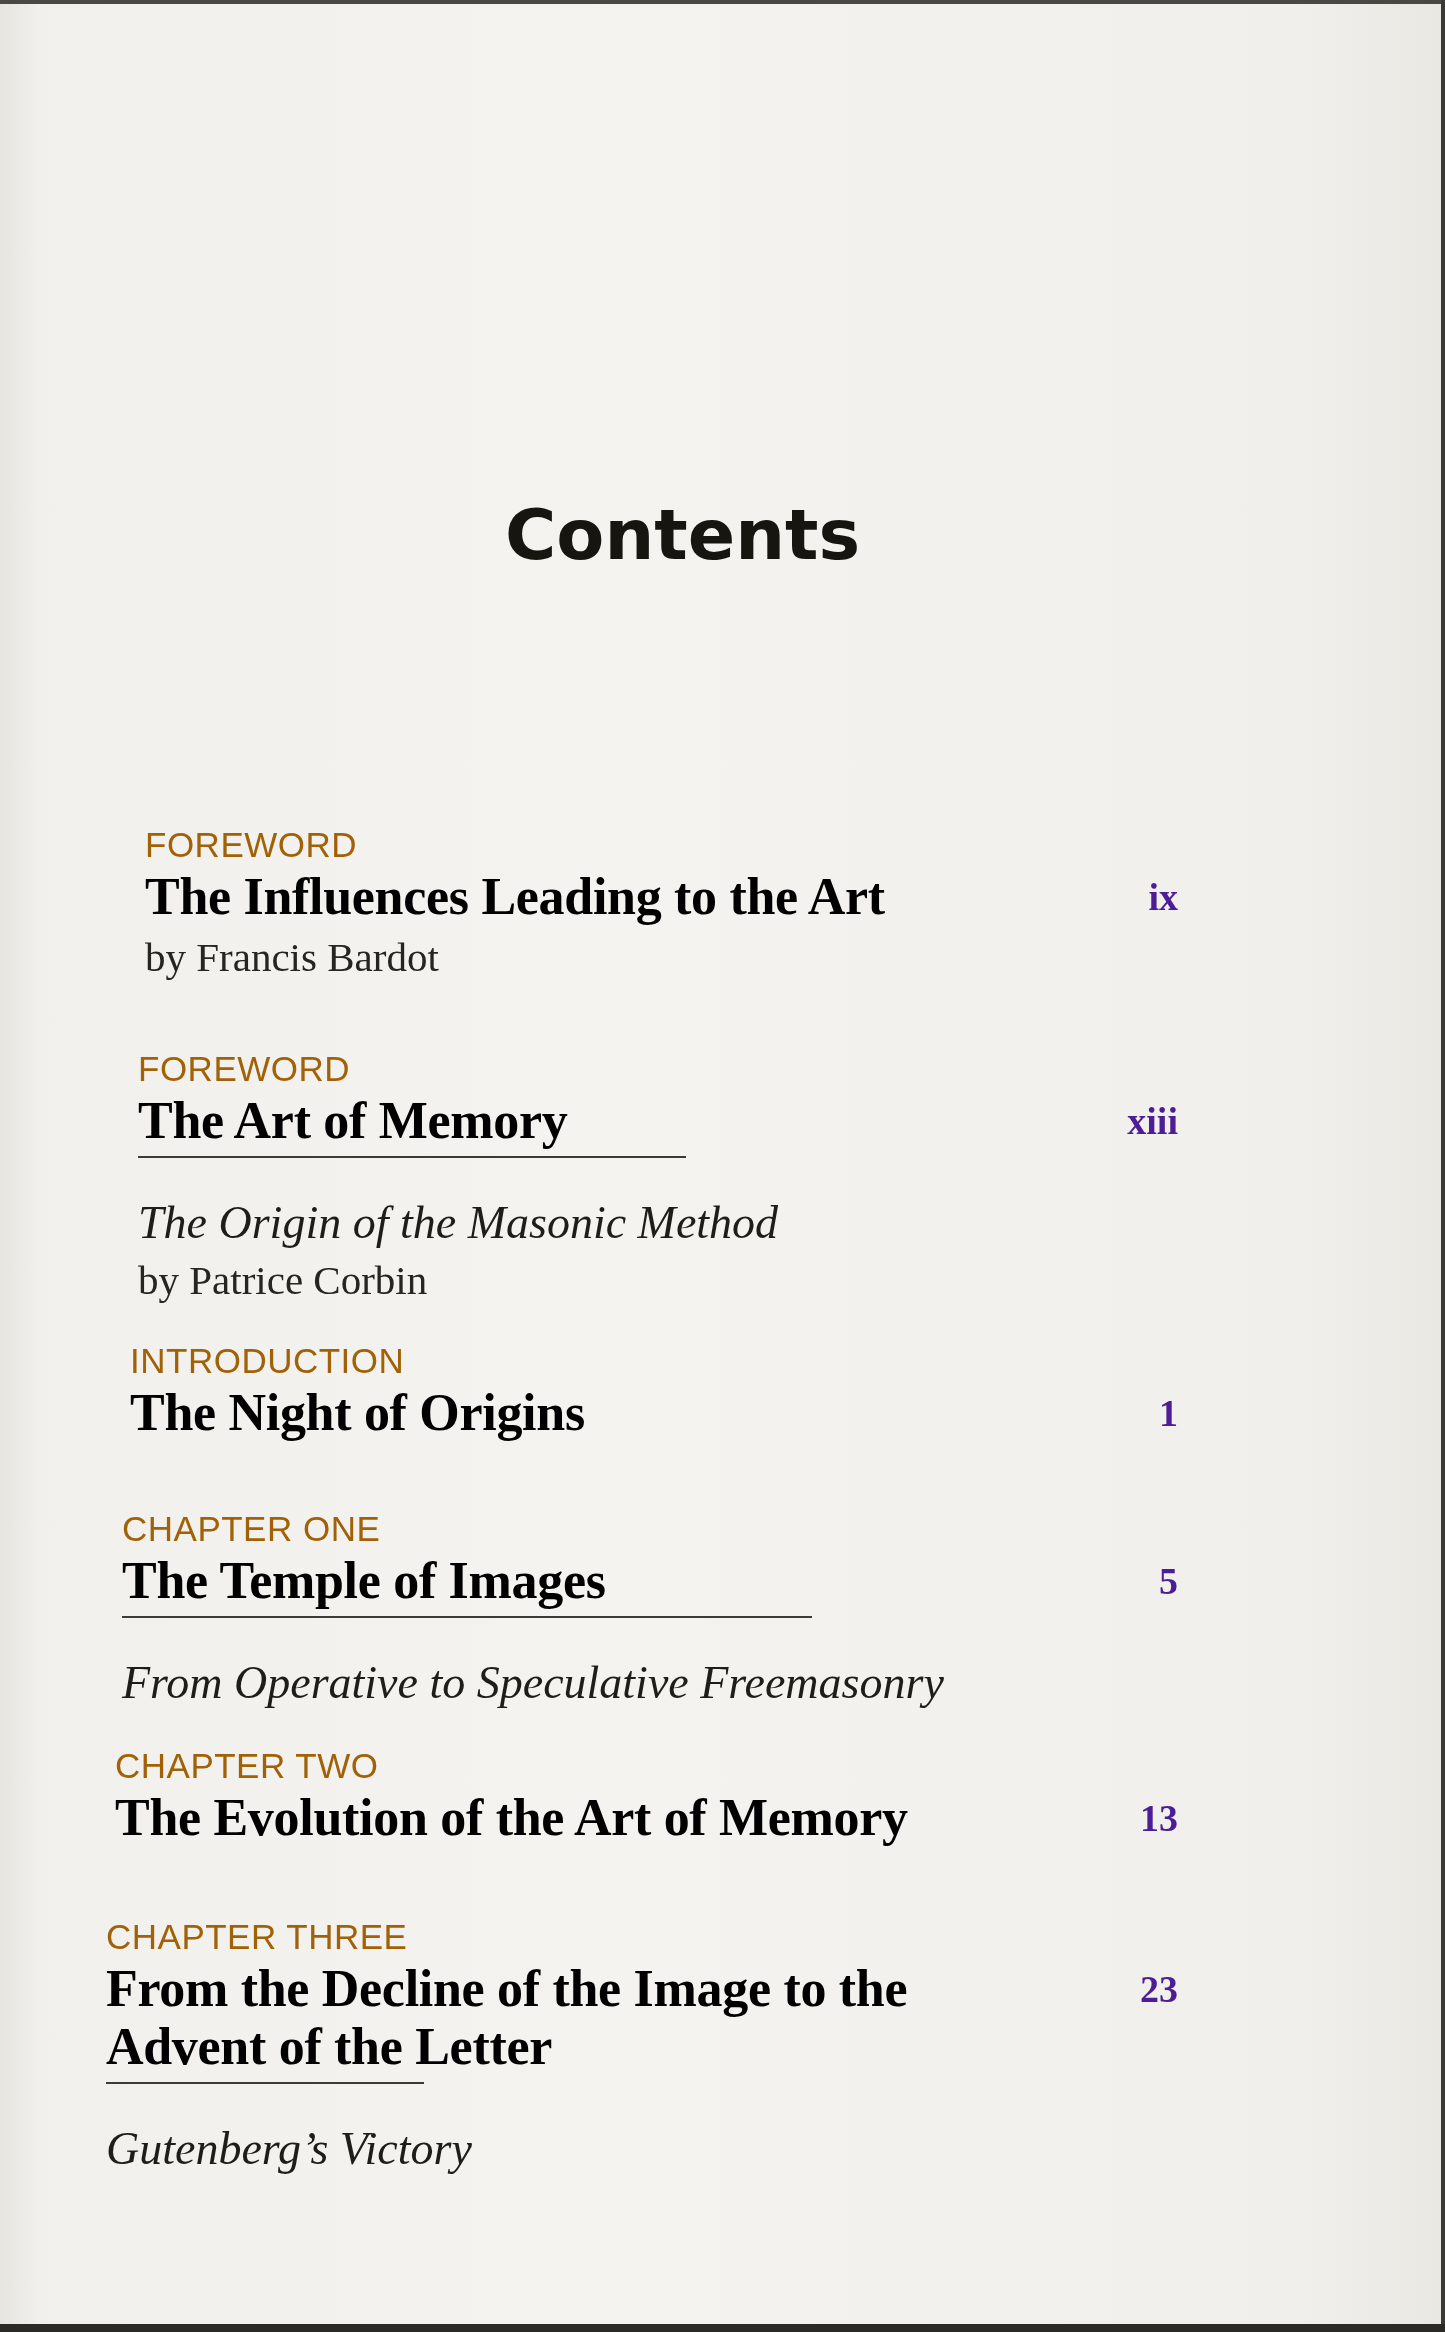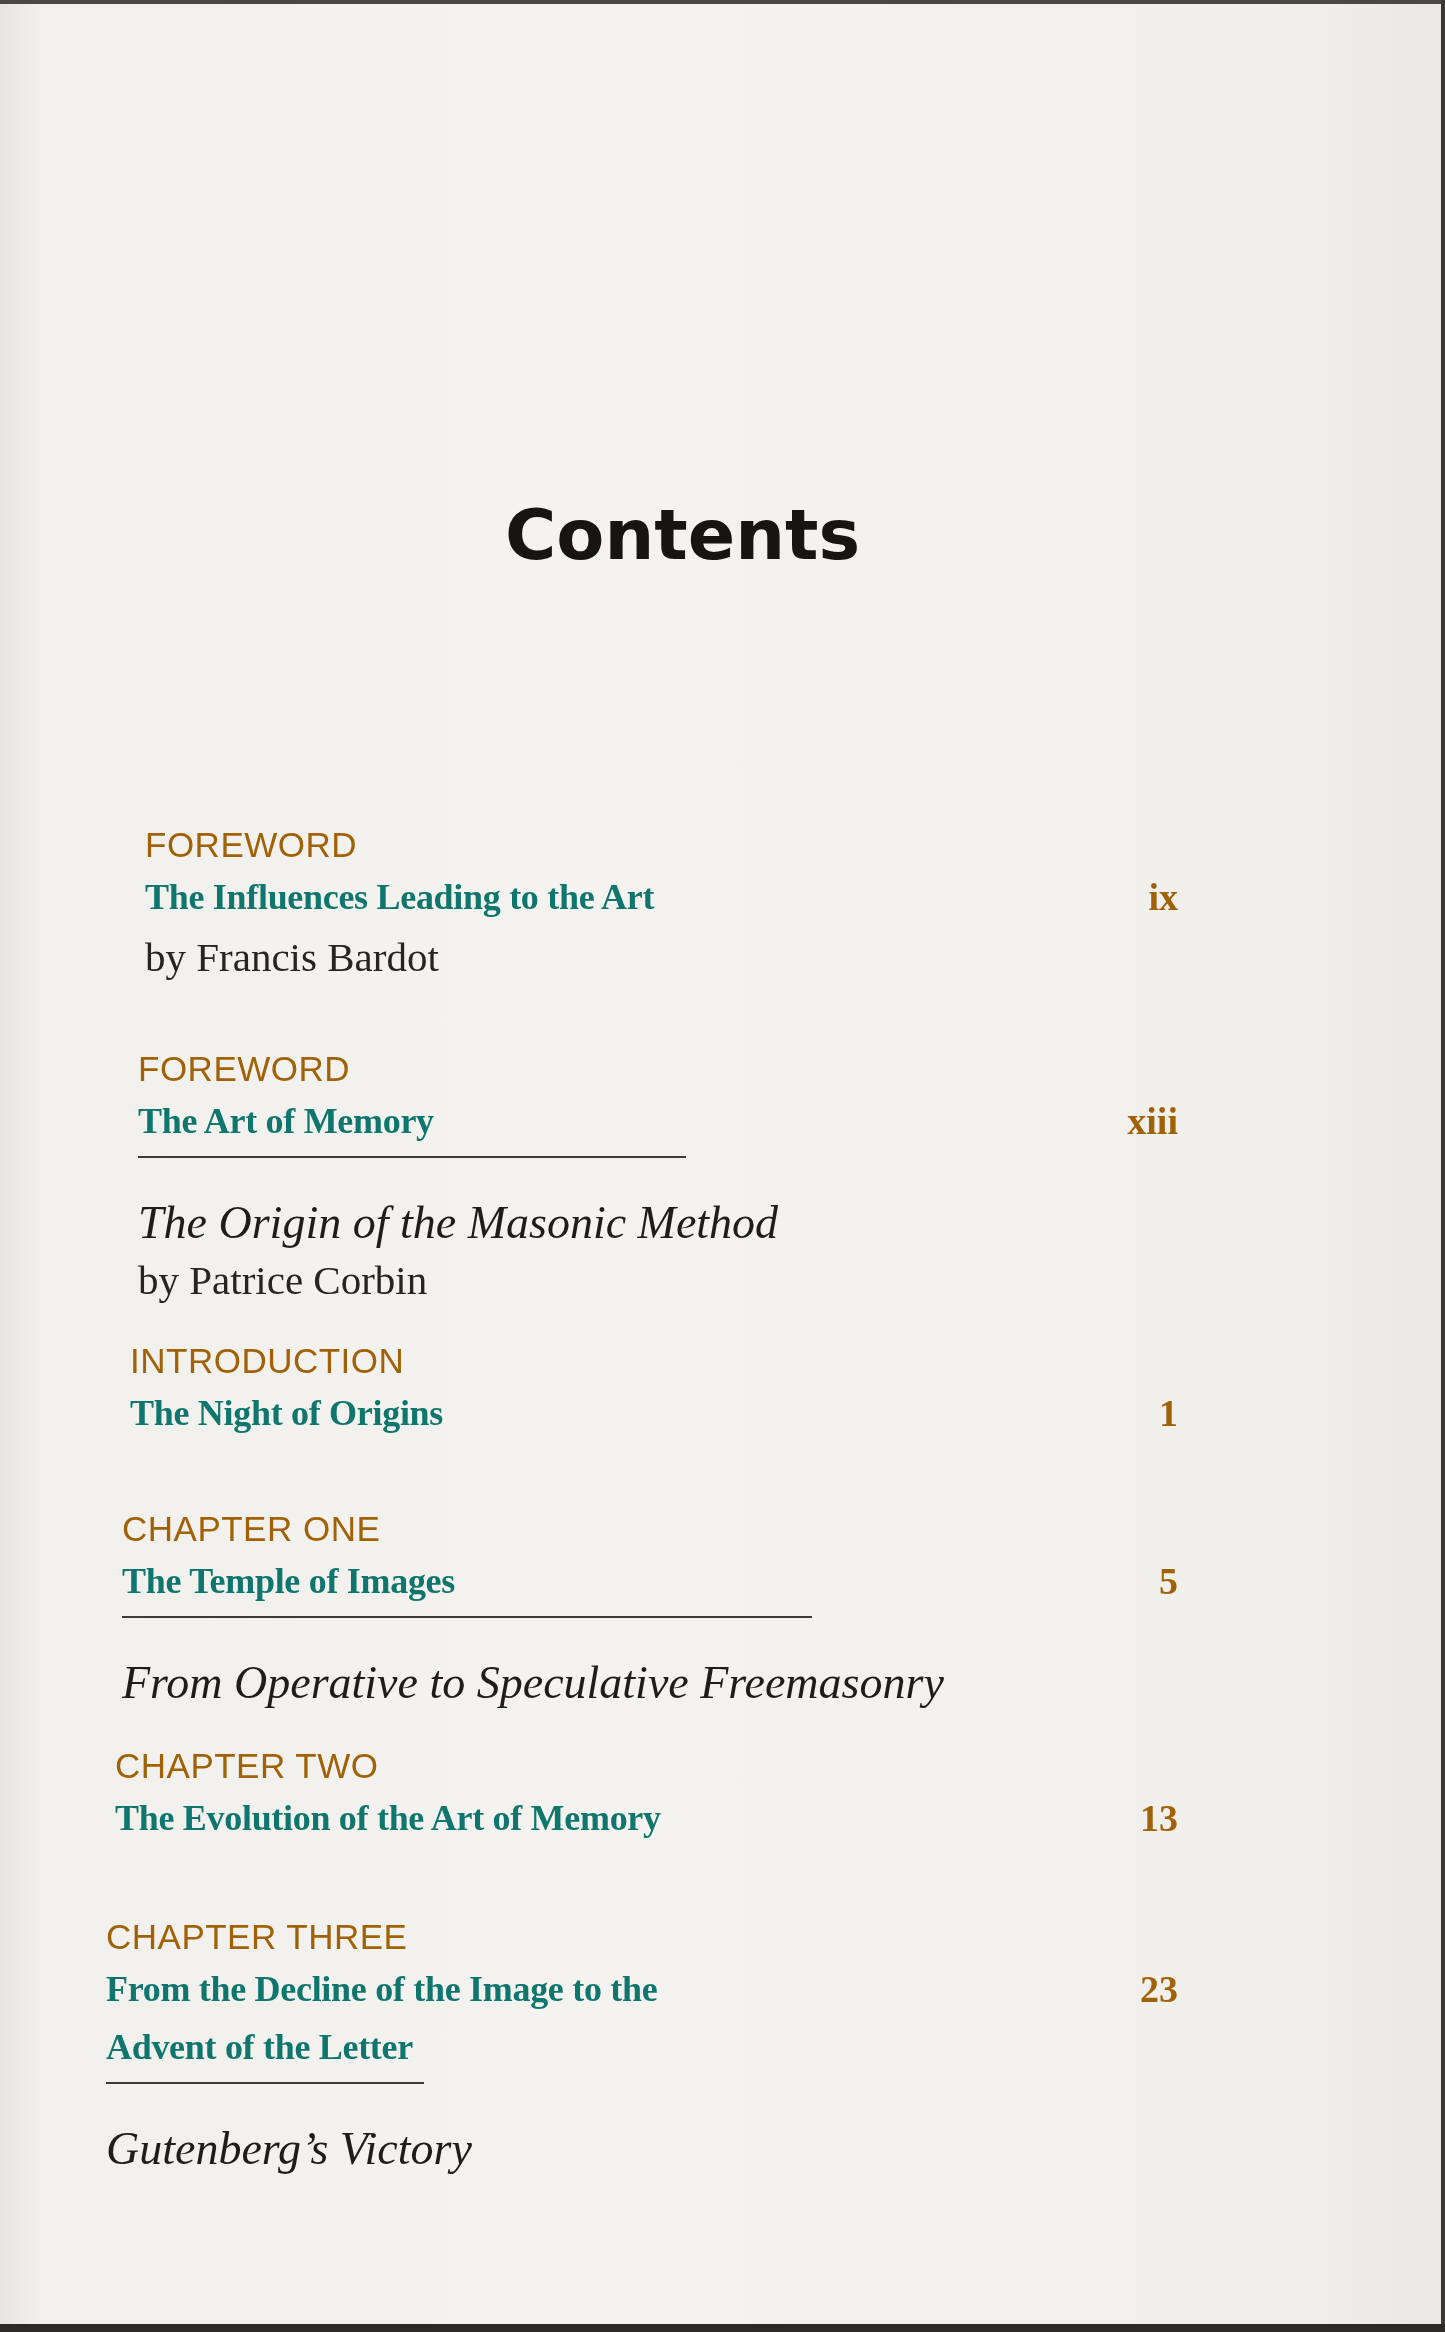--- a/index.html
+++ b/index.html
@@ -20,27 +20,27 @@
     font-family: "DejaVu Sans", sans-serif; font-weight: bold;
     font-size: 70px; color: #16150f; letter-spacing: 0px; white-space: nowrap;
   }
   .entry { position: absolute; width: 1100px; }
   .label {
     font-family: "Liberation Sans", sans-serif; font-size: 35px; color: #a16207;
     letter-spacing: 0.5px; white-space: nowrap; height: 46px; line-height: 46px;
   }
   .row { position: relative; height: 58px; line-height: 58px; }
   .heading {
-    font-family: "Liberation Serif", serif; font-size: 36px; font-weight: bold;
-    color: #0f766e; white-space: nowrap; letter-spacing: -0.3px;
+    font-family: "Liberation Serif", serif; font-size: 52px; font-weight: bold;
+    color: #000000; white-space: nowrap; letter-spacing: -0.3px;
   }
   .pagenum {
     position: absolute; right: 0; top: 0;
     font-family: "Liberation Serif", serif; font-size: 38px; font-weight: bold;
-    color: #a16207;
+    color: #4c1d95;
   }
   .rule { height: 2px; background: #3c3b36; margin-top: 6px; margin-bottom: 2px; }
   .subtitle {
     font-family: "Liberation Serif", serif; font-style: italic; font-size: 46px;
     color: #1e1d19; white-space: nowrap; height: 52px; line-height: 52px; margin-top: 39px;
   }
   .byline {
     font-family: "Liberation Serif", serif; font-size: 41px; color: #26251f;
     white-space: nowrap; height: 62px; line-height: 62px;
   }

